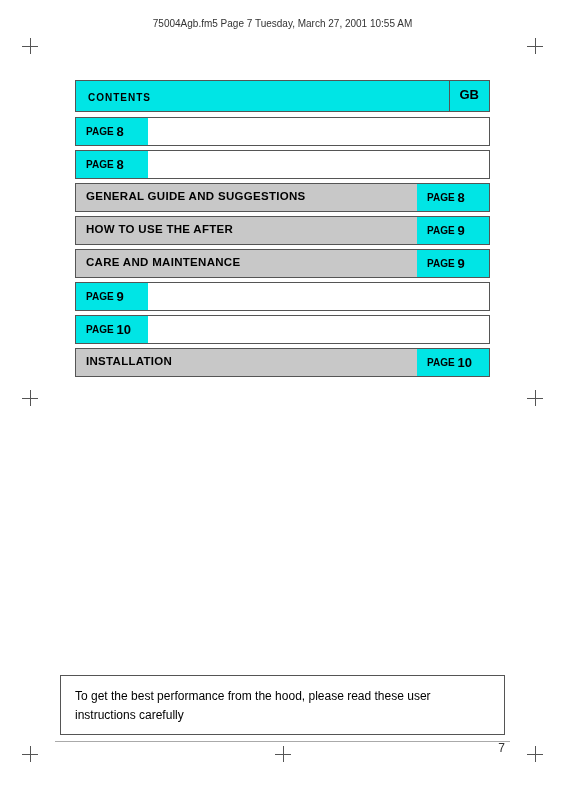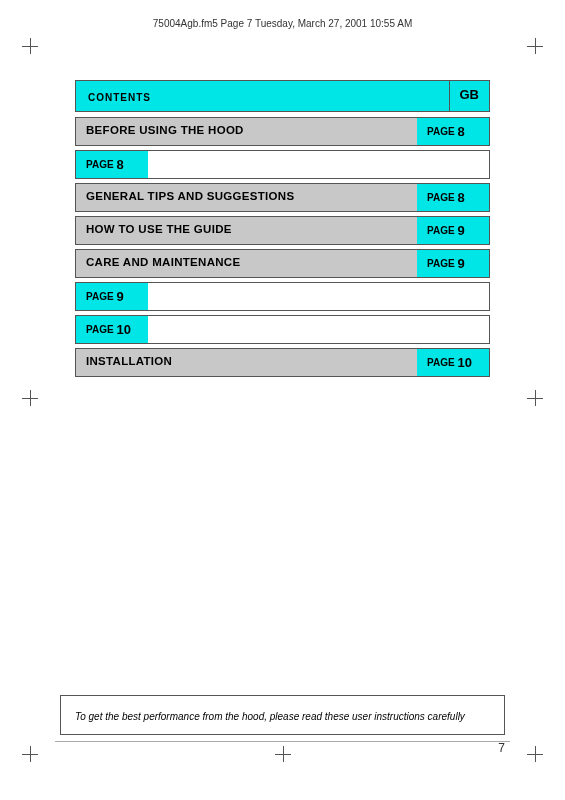--- a/index.html
+++ b/index.html
@@ -161,24 +161,23 @@
       position: absolute;
       bottom: 65px;
       left: 60px;
       right: 60px;
       border: 1.5px solid #555;
       padding: 10px 14px;
       background: #fff;
     }
 
     .bottom-note-text {
-      font-size: 10px;
+      font-size: 12px;
       color: #000;
       line-height: 1.4;
-      font-style: italic;
     }
 
     
     .page-number {
       position: absolute;
       bottom: 45px;
       right: 60px;
       font-size: 12px;
       color: #333;
     }
@@ -214,44 +213,43 @@
     <div class="contents-header">
       <div class="contents-title-box">
         <span class="contents-title">CONTENTS</span>
       </div>
       <div class="contents-gb-box">
         <span class="contents-gb">GB</span>
       </div>
     </div>
 
     <div class="toc-row">
-      <span class="toc-label">BEFORE USING THE HOOD</span>
       <span class="toc-page">
         <span style="margin-right:3px; font-size:10px; font-weight:700;">PAGE</span>
           <span class="page-num">8</span>
       </span>
     </div>
 
     <div class="toc-row">
       <span class="toc-page">
         <span style="margin-right:3px; font-size:10px; font-weight:700;">PAGE</span>
           <span class="page-num">8</span>
       </span>
     </div>
 
     <div class="toc-row">
-      <span class="toc-label">GENERAL TIPS AND SUGGESTIONS</span>
+      <span class="toc-label">GENERAL GUIDE AND SUGGESTIONS</span>
       <span class="toc-page">
         <span style="margin-right:3px; font-size:10px; font-weight:700;">PAGE</span>
           <span class="page-num">8</span>
       </span>
     </div>
 
     <div class="toc-row">
-      <span class="toc-label">HOW TO USE THE GUIDE</span>
+      <span class="toc-label">HOW TO USE THE AFTER</span>
       <span class="toc-page">
         <span style="margin-right:3px; font-size:10px; font-weight:700;">PAGE</span>
           <span class="page-num">9</span>
       </span>
     </div>
 
     <div class="toc-row">
       <span class="toc-label">CARE AND MAINTENANCE</span>
       <span class="toc-page">
         <span style="margin-right:3px; font-size:10px; font-weight:700;">PAGE</span>

